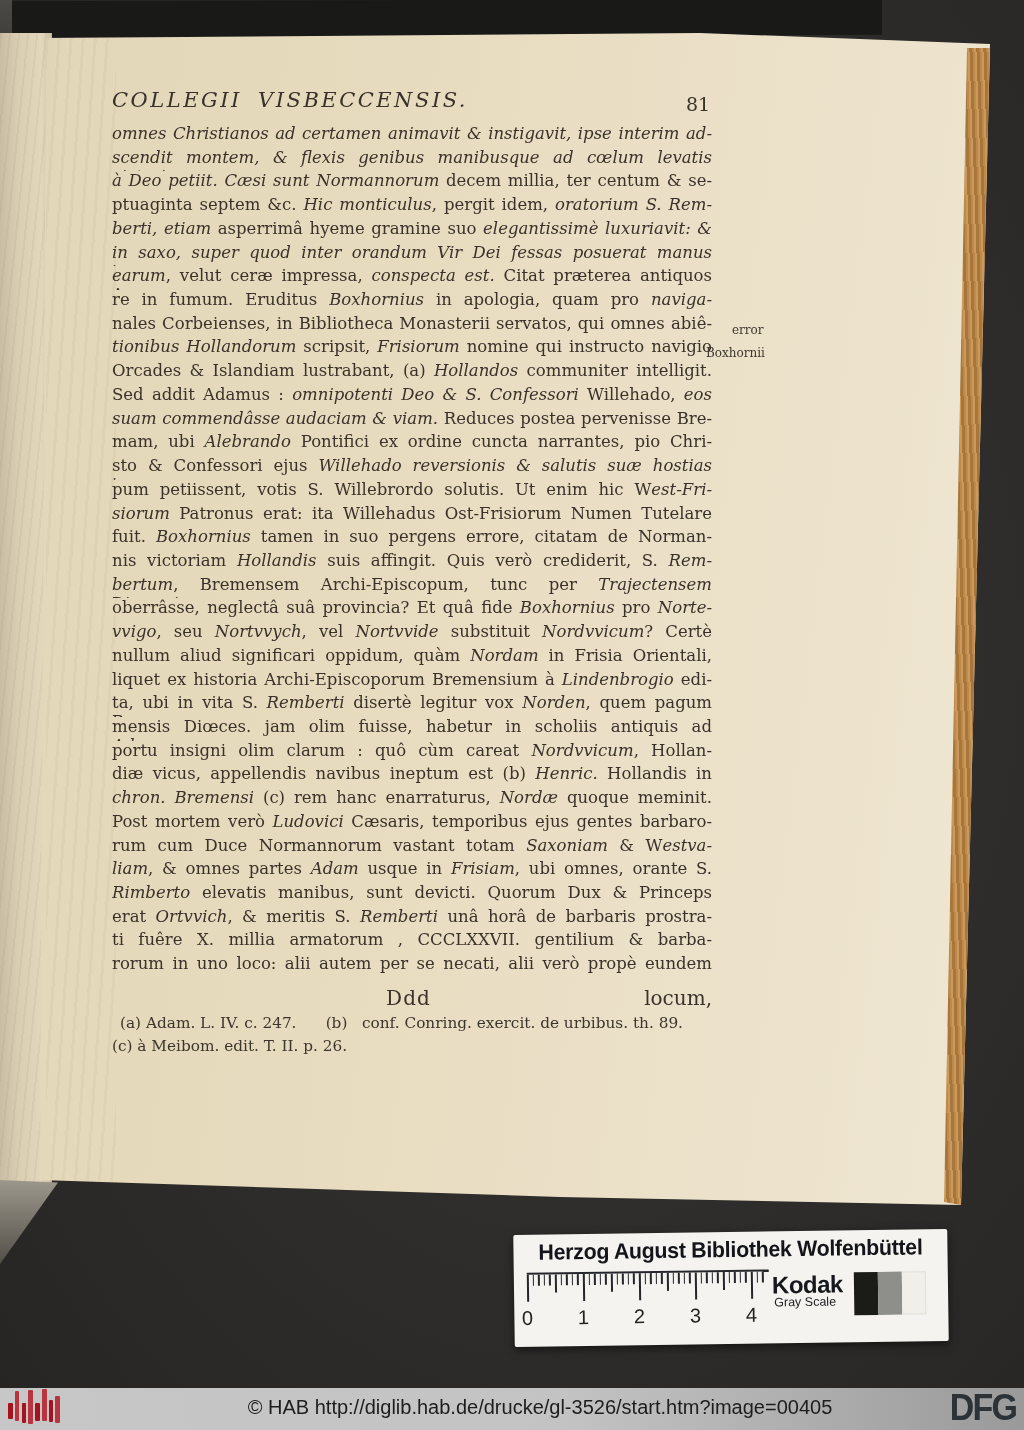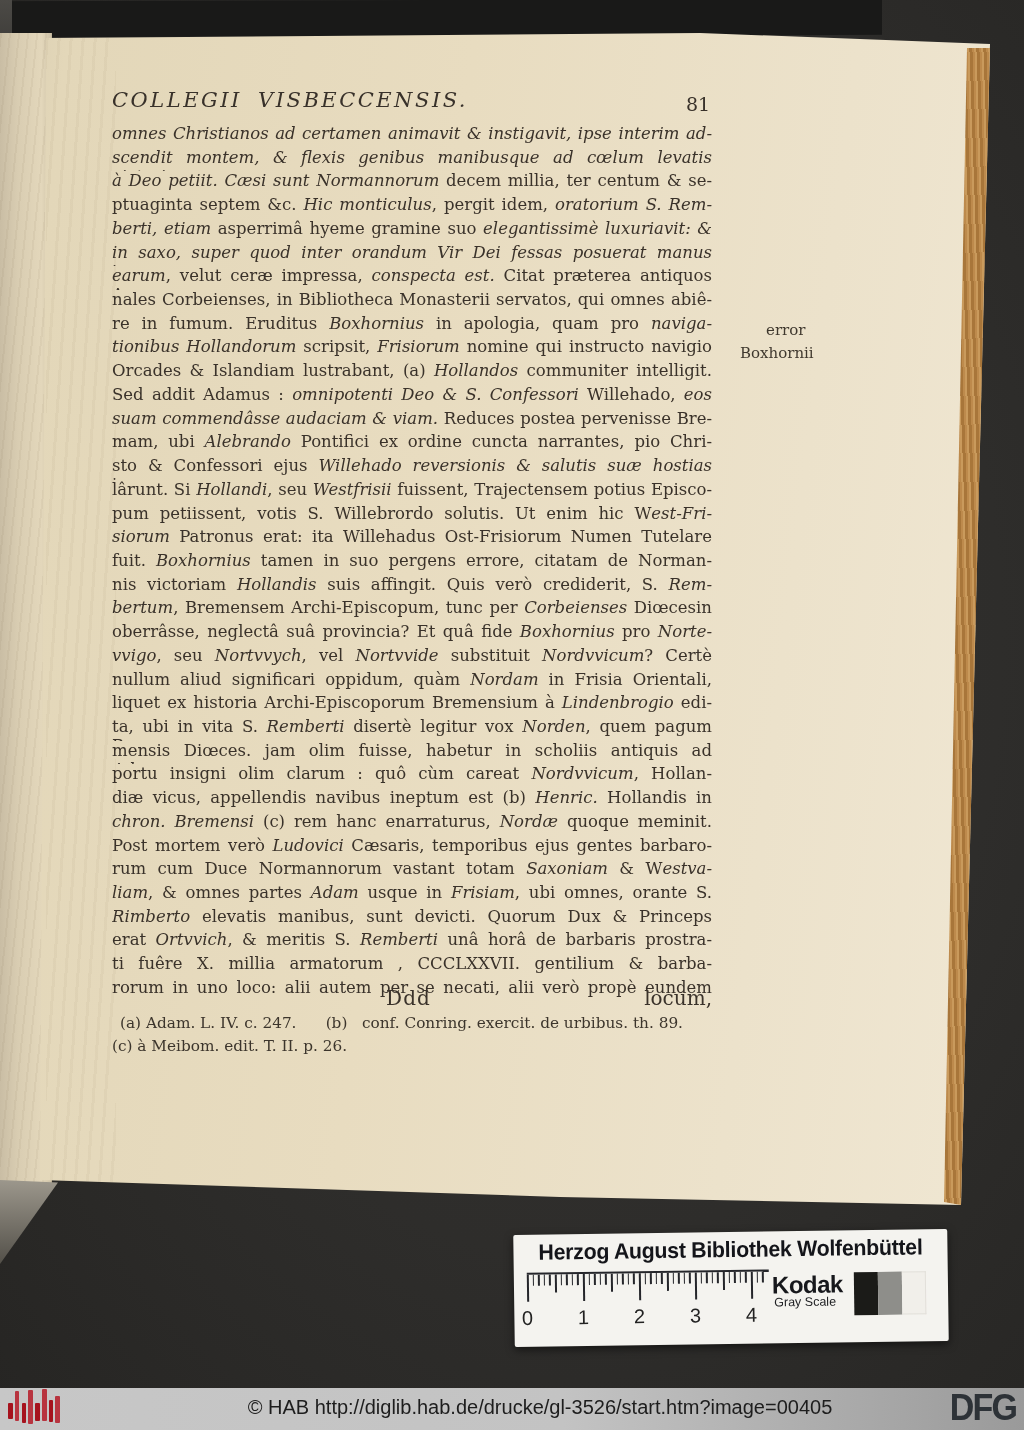--- a/index.html
+++ b/index.html
@@ -27,21 +27,21 @@
   .gray-wedge{position:absolute;left:0;top:1180px;width:58px;height:84px;
       clip-path:polygon(0 0, 100% 3%, 0 100%);
       background:linear-gradient(180deg,#9c978c,#535049);}
   
   .header-title{position:absolute;left:112px;top:88px;width:600px;text-align:left;
       font-style:italic;font-size:21px;letter-spacing:2.5px;word-spacing:7px;color:#38312a;}
   .page-num{position:absolute;left:686px;top:93px;font-size:19px;color:#38312a;}
   .body{position:absolute;left:112px;top:124px;width:600px;font-size:16.5px;color:#3a322a;}
   .bline{height:23.72px;overflow:hidden;text-align:justify;text-align-last:justify;text-justify:inter-word;}
   .it{font-style:italic;}
-  .margin-note{position:absolute;left:740px;top:319px;width:110px;font-size:15px;line-height:23px;color:#3f382e;}
+  .margin-note{position:absolute;left:706px;top:319px;width:110px;font-size:12px;line-height:23px;color:#3f382e;}
   .mnote1{padding-left:26px;}
   .catchrow{position:absolute;left:112px;top:986px;width:600px;height:26px;color:#3a322a;}
   .sig{position:absolute;left:50%;transform:translateX(-58%);font-size:20px;letter-spacing:1px;}
   .catch{position:absolute;right:0;font-size:20px;}
   .footnotes{position:absolute;left:112px;top:1012px;width:640px;font-size:15.3px;line-height:22.5px;color:#3c352c;}
   .fline{white-space:pre;overflow:hidden;}
   .f1{padding-left:8px;}
   
   .label{position:absolute;left:514px;top:1232px;width:434px;height:112px;background:#f4f3ef;
       transform:rotate(-0.8deg);box-shadow:0 3px 8px rgba(0,0,0,.55);
@@ -84,34 +84,33 @@
   <div class="page-num">81</div>
 
   <div class="body">
       <div class="bline"><span class="it">omnes Christianos ad certamen animavit &amp; instigavit, ipse interim ad-</span></div>
       <div class="bline"><span class="it">scendit montem, &amp; flexis genibus manibusque ad cœlum levatis victoriam</span></div>
       <div class="bline"><span class="it">à Deo petiit.  Cæsi sunt Normannorum</span><span> decem millia, ter centum &amp; se-</span></div>
       <div class="bline"><span>ptuaginta septem &amp;c.  </span><span class="it">Hic monticulus</span><span>, pergit idem, </span><span class="it">oratorium S. Rem-</span></div>
       <div class="bline"><span class="it">berti, etiam</span><span> asperrimâ hyeme gramine suo </span><span class="it">elegantissimè luxuriavit: &amp;</span></div>
       <div class="bline"><span class="it">in saxo, super quod inter orandum Vir Dei fessas posuerat manus</span><span> imago</span></div>
       <div class="bline"><span class="it">earum</span><span>, velut ceræ impressa, </span><span class="it">conspecta est.</span><span>  Citat præterea antiquos An-</span></div>
+      <div class="bline"><span>re in fumum.  Eruditus </span><span class="it">Boxhornius</span><span> in apologia, quam pro </span><span class="it">naviga-</span></div>
       <div class="bline"><span>nales Corbeienses, in Bibliotheca Monasterii servatos, qui omnes abiê-</span></div>
-      <div class="bline"><span>re in fumum.  Eruditus </span><span class="it">Boxhornius</span><span> in apologia, quam pro </span><span class="it">naviga-</span></div>
       <div class="bline"><span class="it">tionibus Hollandorum</span><span> scripsit, </span><span class="it">Frisiorum</span><span> nomine qui instructo navigio</span></div>
       <div class="bline"><span>Orcades &amp; Islandiam lustrabant, (a) </span><span class="it">Hollandos</span><span> communiter intelligit.</span></div>
       <div class="bline"><span>Sed addit Adamus :  </span><span class="it">omnipotenti Deo &amp; S. Confessori</span><span> Willehado, </span><span class="it">eos</span></div>
       <div class="bline"><span class="it">suam commendâsse audaciam &amp; viam.</span><span>  Reduces postea pervenisse Bre-</span></div>
       <div class="bline"><span>mam, ubi </span><span class="it">Alebrando</span><span> Pontifici ex ordine cuncta narrantes, pio Chri-</span></div>
       <div class="bline"><span>sto &amp; Confessori ejus </span><span class="it">Willehado reversionis &amp; salutis suæ hostias</span><span> immo-</span></div>
-      <div class="bline"><span>lârunt.  Si </span><span class="it">Hollandi</span><span>, seu </span><span class="it">Westfrisii</span><span> fuissent, Trajectensem potius Episco-</span></div>
       <div class="bline"><span>pum petiissent, votis S. Willebrordo solutis.  Ut enim hic W</span><span class="it">est-Fri-</span></div>
       <div class="bline"><span class="it">siorum</span><span> Patronus erat: ita Willehadus Ost-Frisiorum Numen Tutelare</span></div>
       <div class="bline"><span>fuit.  </span><span class="it">Boxhornius</span><span> tamen in suo pergens errore, citatam de Norman-</span></div>
       <div class="bline"><span>nis victoriam </span><span class="it">Hollandis</span><span> suis affingit.  Quis verò crediderit, S. </span><span class="it">Rem-</span></div>
-      <div class="bline"><span class="it">bertum</span><span>, Bremensem Archi-Episcopum, tunc per </span><span class="it">Corbeienses</span><span> Diœcesin</span></div>
+      <div class="bline"><span class="it">bertum</span><span>, Bremensem Archi-Episcopum, tunc per </span><span class="it">Trajectensem</span><span> Diœcesin</span></div>
       <div class="bline"><span>oberrâsse, neglectâ suâ provincia? Et quâ fide </span><span class="it">Boxhornius</span><span> pro </span><span class="it">Norte-</span></div>
       <div class="bline"><span class="it">vvigo</span><span>, seu </span><span class="it">Nortvvych</span><span>, vel </span><span class="it">Nortvvide</span><span> substituit </span><span class="it">Nordvvicum</span><span>? Certè</span></div>
       <div class="bline"><span>nullum aliud significari oppidum, quàm </span><span class="it">Nordam</span><span> in Frisia Orientali,</span></div>
       <div class="bline"><span>liquet ex historia Archi-Episcoporum Bremensium à </span><span class="it">Lindenbrogio</span><span> edi-</span></div>
       <div class="bline"><span>ta, ubi in vita S. </span><span class="it">Remberti</span><span> disertè legitur vox </span><span class="it">Norden</span><span>, quem pagum Bre-</span></div>
       <div class="bline"><span>mensis Diœces. jam olim fuisse, habetur in scholiis antiquis ad </span><span class="it">Adamum</span><span>,</span></div>
       <div class="bline"><span>portu insigni olim clarum : quô cùm careat </span><span class="it">Nordvvicum</span><span>, Hollan-</span></div>
       <div class="bline"><span>diæ vicus, appellendis navibus ineptum est (b) </span><span class="it">Henric.</span><span> Hollandis in</span></div>
       <div class="bline"><span class="it">chron. Bremensi</span><span> (c) rem hanc enarraturus, </span><span class="it">Nordæ</span><span> quoque meminit.</span></div>
       <div class="bline"><span>Post mortem verò </span><span class="it">Ludovici</span><span> Cæsaris, temporibus ejus gentes barbaro-</span></div>

